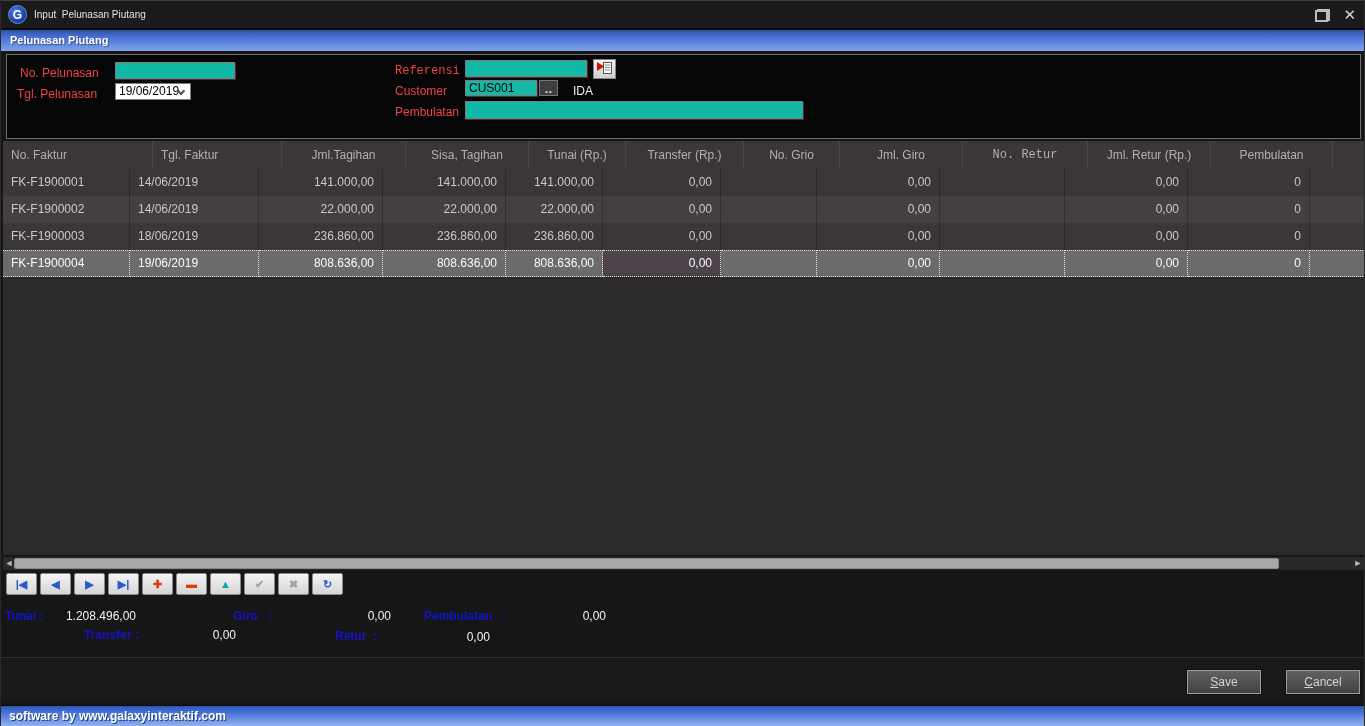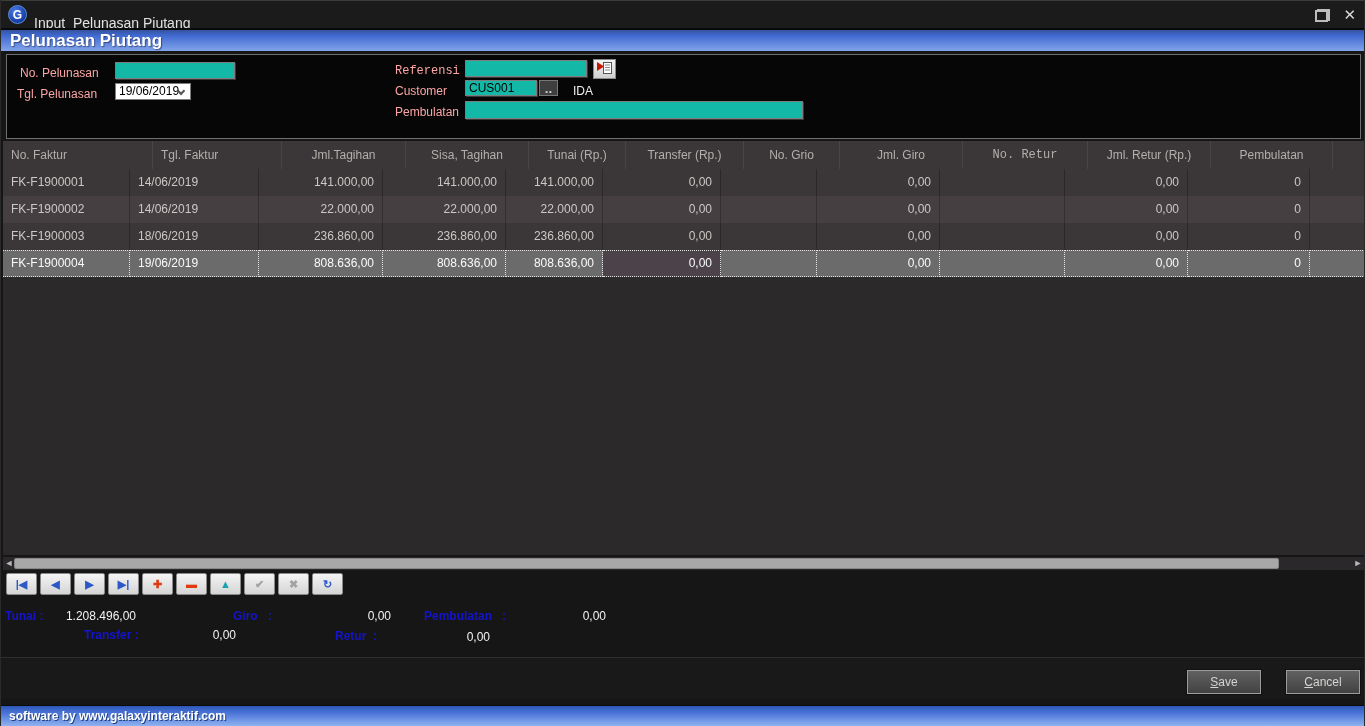--- a/index.html
+++ b/index.html
@@ -5,37 +5,37 @@
   * { margin:0; padding:0; box-sizing:border-box; }
   html,body { width:1365px; height:726px; overflow:hidden; background:#000; }
   body { font-family:"Liberation Sans","DejaVu Sans",sans-serif; font-size:12px; }
   .window { position:relative; width:1365px; height:726px; background:#161616; border-left:1px solid #2a2a2a; border-right:1px solid #2a2a2a; overflow:hidden; }
 
   
   .titlebar { position:absolute; left:0; top:0; width:100%; height:28px; background:#1b1b1b; border-top:1px solid #3c3c3c; }
   .logo { position:absolute; left:7px; top:4px; width:19px; height:19px; border-radius:50%;
           background:radial-gradient(circle at 35% 30%, #4a7ae8, #123a9e 75%); border:1px solid #5f8ce0;
           color:#fff; font-weight:bold; font-size:12px; text-align:center; line-height:18px; }
-  .wtitle { position:absolute; left:33px; top:0; line-height:28px; color:#e2e2e2; font-size:14px; white-space:pre;margin-top:8px; }
+  .wtitle { position:absolute; left:33px; top:0; line-height:28px; color:#e2e2e2; font-size:10px; white-space:pre; }
   .wbtns { position:absolute; right:6px; top:0; height:28px; }
   .wbtn { display:inline-block; vertical-align:top; cursor:default; }
   .restore { position:relative; width:15px; height:13px; margin:8px 10px 0 0; }
   .restore::before { content:""; position:absolute; right:0; top:0; width:9px; height:8px; border:2px solid #bdbdbd; }
   .restore::after  { content:""; position:absolute; left:0; bottom:0; width:9px; height:8px; border:2px solid #bdbdbd; background:#1b1b1b; }
   .close { color:#d9d9d9; font-size:15px; font-weight:bold; line-height:28px; margin-right:2px; }
 
   
   .headerbar { position:absolute; left:0; top:28px; width:100%; height:23px;
                background:linear-gradient(180deg,#34539f 0%, #3f68cf 25%, #82a4ea 100%);
-               border-top:2px solid #0a0a0c; color:#fff; font-weight:bold; font-size:17px;
+               border-top:2px solid #0a0a0c; color:#fff; font-weight:bold; font-size:11px;
                line-height:21px; padding-left:9px; text-shadow:1px 1px 1px rgba(0,0,40,.45); }
 
   
   .form-panel { position:absolute; left:5px; top:54px; width:1355px; height:85px; background:#060606; border:1px solid #6f6f6f; }
-  .flabel { position:absolute; color:#fca5a5; white-space:nowrap; }
+  .flabel { position:absolute; color:#ef4444; white-space:nowrap; }
   .tinput { position:absolute; background:#14b8a6; border:1px solid #7d7d7d; box-shadow:1px 1px 0 #3a3a3a;
             color:#000; font-size:12px; font-family:"Liberation Sans",sans-serif; padding:0 3px; }
   .combo { position:absolute; background:#fff; border:1px solid #7d7d7d; color:#000; padding:0 3px; line-height:15px; }
   .chev { position:absolute; right:6px; top:4px; width:6px; height:6px; border-right:2px solid #555; border-bottom:2px solid #555; transform:rotate(45deg); }
   .refbtn { position:absolute; width:23px; height:20px; background:linear-gradient(#f2f2f2,#cfcfcf); border:1px solid #8a8a8a; padding:0; }
   .dotsbtn { position:absolute; background:#3f3f3f; border:1px solid #777; color:#cfcfcf; font-weight:bold; line-height:11px; text-align:center; }
   .custname { position:absolute; color:#efefef; }
 
   
   .grid { position:absolute; left:2px; top:141px; width:1361px; height:414px; background:#2c292a; overflow:hidden; }

